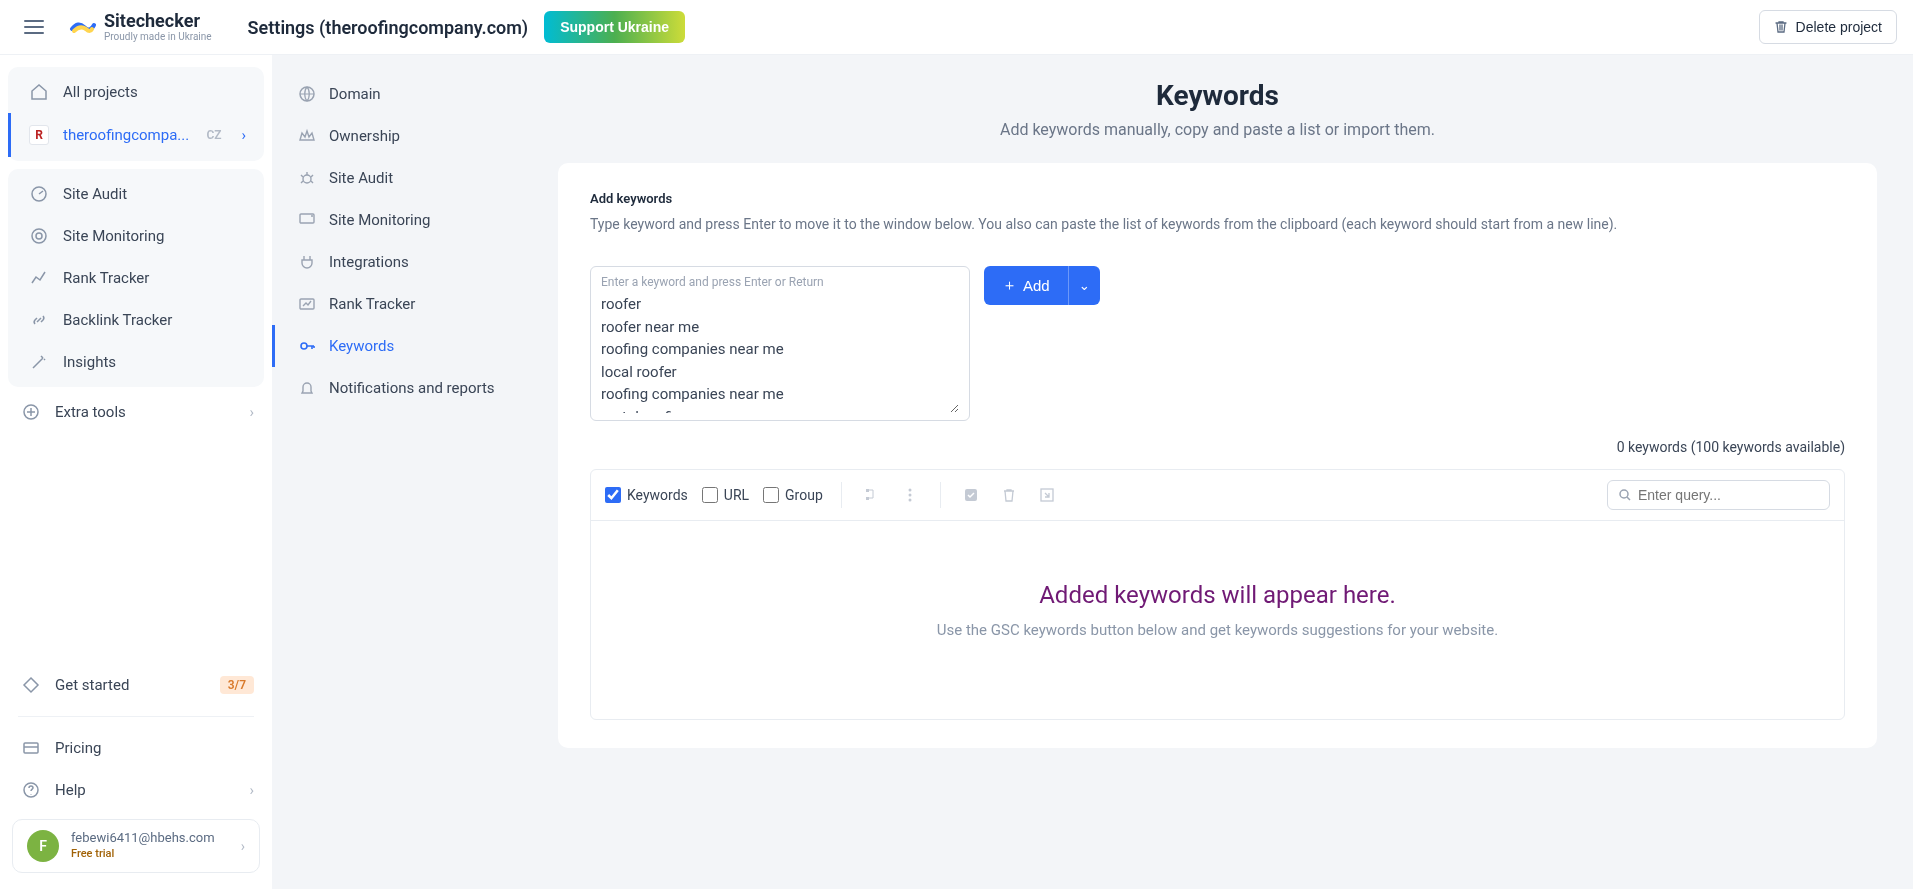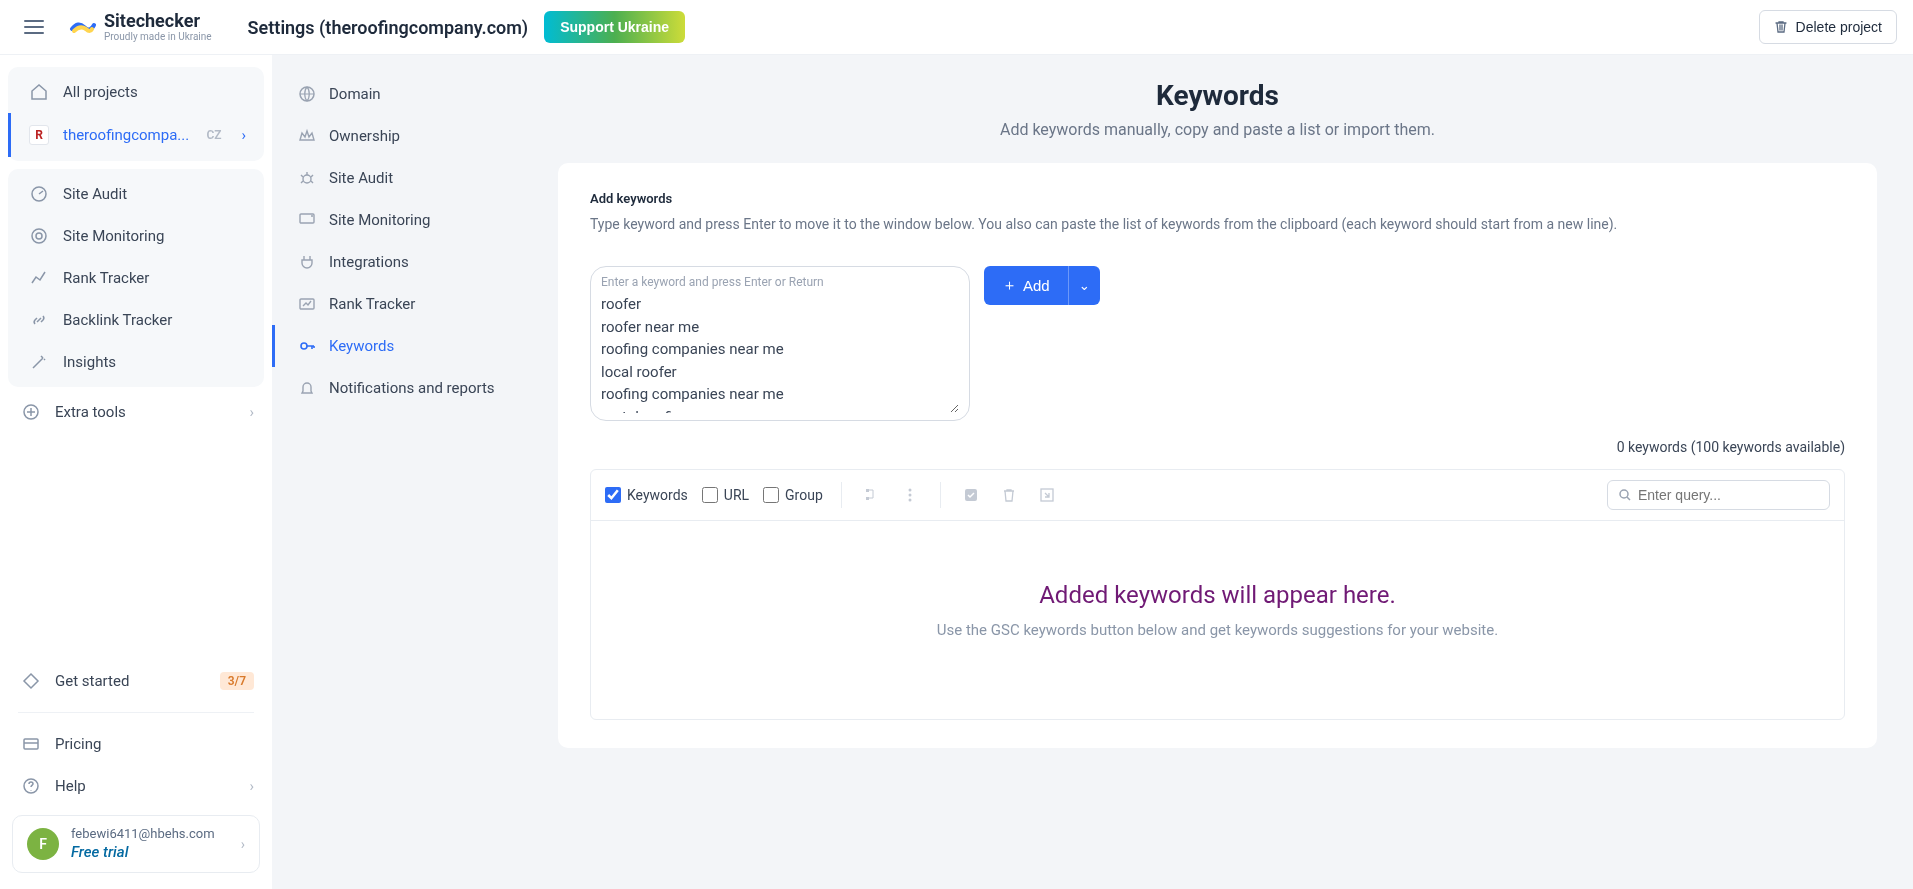--- a/index.html
+++ b/index.html
@@ -34,41 +34,41 @@
 .side-item .chev { margin-left: 6px; color: #2d6cf6; }
 .side-item .proj-letter { width: 20px; height: 20px; background: #fff; border: 1px solid #e2e6ec; display: inline-flex; align-items: center; justify-content: center; font-weight: 700; font-size: 12px; color: #b22; border-radius: 3px; }
 .side-item .count-badge { margin-left: auto; background: #ffe8d6; color: #d97a2b; font-size: 12px; font-weight: 600; padding: 2px 8px; border-radius: 4px; }
 .side-item .right-chev { margin-left: auto; color: #b2bac6; }
 .side-divider { height: 1px; background: #eef1f5; margin: 10px 18px; }
 
 .user-card { margin: 8px 12px; border: 1px solid #e8ecf1; border-radius: 10px; padding: 10px 14px; display: flex; align-items: center; gap: 12px; cursor: pointer; }
 .user-avatar { width: 32px; height: 32px; border-radius: 50%; background: #7cb342; color: #fff; display: flex; align-items: center; justify-content: center; font-weight: 600; }
 .user-info { display: flex; flex-direction: column; line-height: 1.3; flex: 1; }
 .user-email { font-size: 13px; color: #5b6b82; }
-.user-plan { font-size: 15px; color: #0369a1; font-weight: 500; font-style: italic; }
+.user-plan { font-size: 11px; color: #a16207; font-weight: 500; }
 
 
 .settings-nav { width: 250px; background: #f3f5f8; padding: 18px 0; }
 .snav-item { display: flex; align-items: flex-end; gap: 12px; padding: 12px 22px; font-size: 15px; color: #3a4556; cursor: pointer; border-left: 3px solid transparent; }
 .snav-item .icon { width: 20px; color: #9aa3b2; display: inline-flex; justify-content: center; }
 .snav-item.active { color: #2d6cf6; border-left-color: #2d6cf6; }
 .snav-item.active .icon { color: #2d6cf6; }
 
 
 .main { flex: 1; background: #f3f5f8; overflow-y: auto; padding: 24px 36px; }
 .main-header { text-align: center; margin-bottom: 24px; }
 .main-title { font-size: 28px; font-weight: 700; color: #1e2a3b; margin-bottom: 8px; }
 .main-sub { font-size: 16px; color: #6b7688; }
 
 .card { background: #fff; border-radius: 10px; padding: 28px 32px; }
 .card h3 { font-size: 13px; font-weight: 600; margin-bottom: 8px; }
 .card .desc { color: #6b7688; font-size: 14px; margin-bottom: 31px; line-height: 1.5; }
 
 .kw-row { display: flex; gap: 14px; align-items: flex-start; margin-bottom: 18px; }
-.kw-textarea-wrap { flex: 0 0 380px; border: 1px solid #d6dbe3; border-radius: 16px; padding: 8px 10px 4px; position: relative; }
+.kw-textarea-wrap { flex: 0 0 380px; border: 1px solid #d6dbe3; border-radius: 6px; padding: 8px 10px 4px; position: relative; }
 .kw-label { font-size: 12px; color: #9aa3b2; margin-bottom: 4px; display: block; }
 .kw-textarea { width: 100%; border: none; resize: both; font-size: 15px; color: #3a4556; line-height: 1.5; outline: none; font-family: inherit; min-height: 120px; }
 .add-btn-group { display: flex; }
 .add-btn { background: #2d6cf6; color: #fff; border: none; padding: 10px 18px; border-radius: 6px 0 0 6px; display: flex; align-items: center; gap: 6px; font-size: 15px; font-weight: 500; cursor: pointer; }
 .add-dd { background: #2d6cf6; color: #fff; border: none; border-left: 1px solid rgba(255,255,255,0.3); padding: 10px 10px; border-radius: 0 6px 6px 0; cursor: pointer; }
 
 .kw-count { text-align: right; font-size: 14px; color: #3a4556; margin-bottom: 14px; }
 
 .table-wrap { border: 1px solid #e8ecf1; border-radius: 6px; }
 .table-toolbar { display: flex; align-items: center; padding: 10px 14px; border-bottom: 1px solid #e8ecf1; gap: 14px; }

